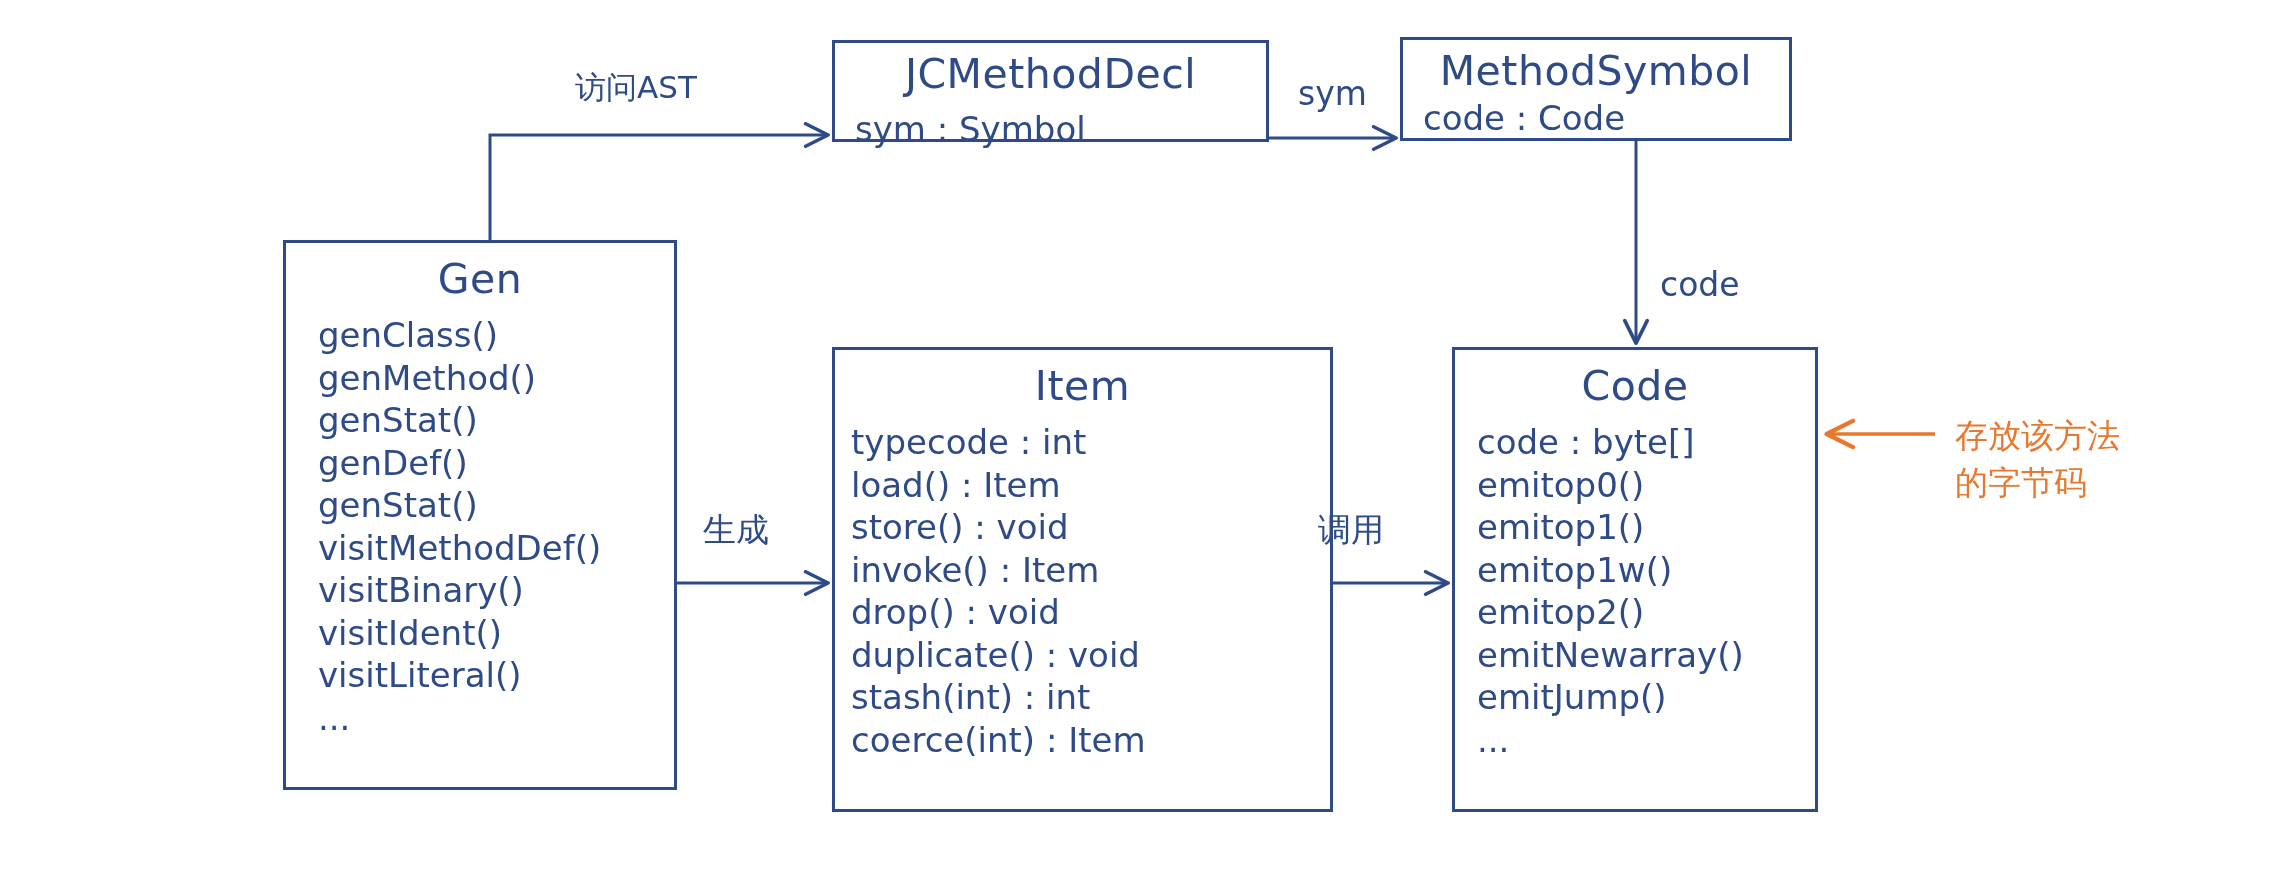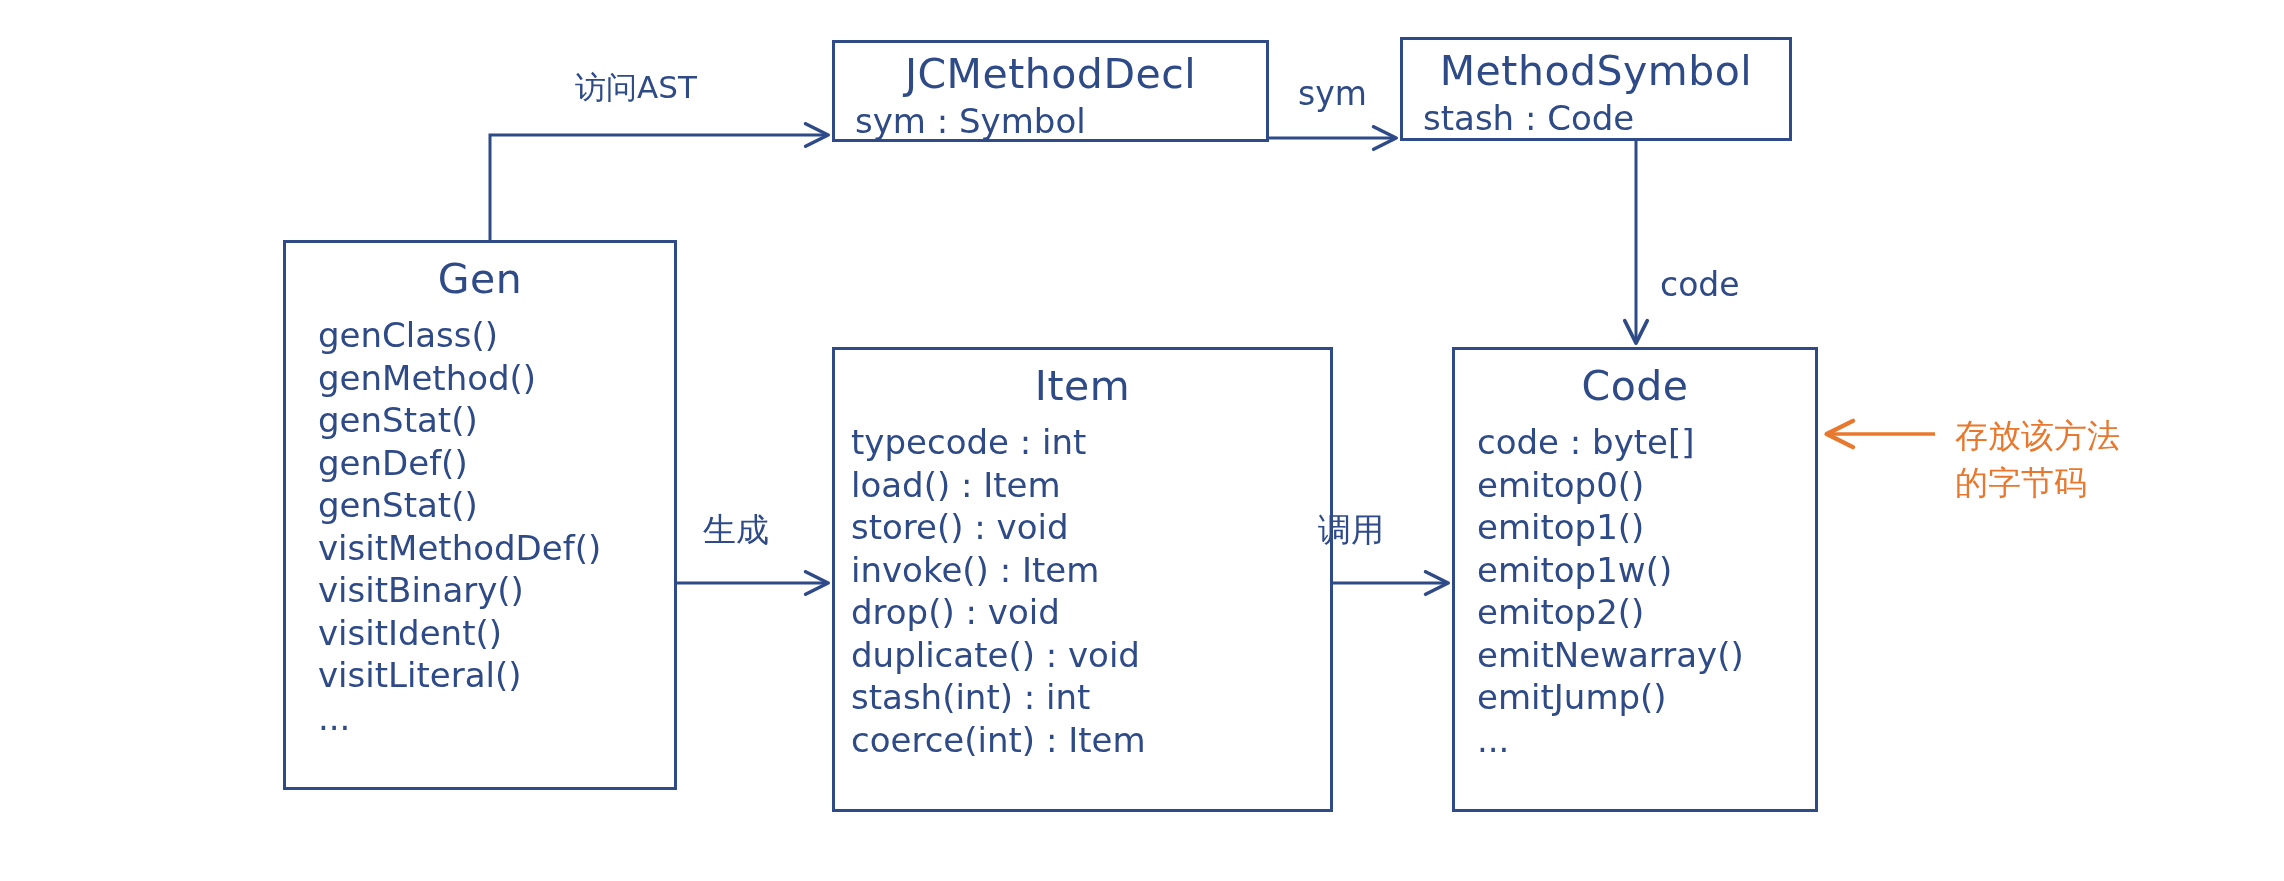--- a/index.html
+++ b/index.html
@@ -52,21 +52,21 @@
     line-height: 42.5px;
     color: #2e4a87;
   }
 
   
   #box-jcmethoddecl {
     left: 832px;  top: 40px;
     width: 437px; height: 102px;
   }
   #box-jcmethoddecl .box-title { margin-top: 11px; }
-  #box-jcmethoddecl .member-list { margin-top: 5px; padding-left: 20px; }
+  #box-jcmethoddecl .member-list { margin-top: 13px; padding-left: 20px; }
 
   
   #box-methodsymbol {
     left: 1400px; top: 37px;
     width: 392px;  height: 104px;
   }
   #box-methodsymbol .box-title { margin-top: 11px; }
   #box-methodsymbol .member-list { margin-top: 5px; padding-left: 20px; }
 
   
@@ -163,21 +163,21 @@
   <div class="uml-box" id="box-jcmethoddecl">
     <div class="box-title">JCMethodDecl</div>
     <ul class="member-list">
       <li>sym : Symbol</li>
     </ul>
   </div>
 
   <div class="uml-box" id="box-methodsymbol">
     <div class="box-title">MethodSymbol</div>
     <ul class="member-list">
-      <li>stash : Code</li>
+      <li>code : Code</li>
     </ul>
   </div>
 
   <div class="uml-box" id="box-gen">
     <div class="box-title">Gen</div>
     <ul class="member-list">
       <li>genClass()</li>
       <li>genMethod()</li>
       <li>genStat()</li>
       <li>genDef()</li>

